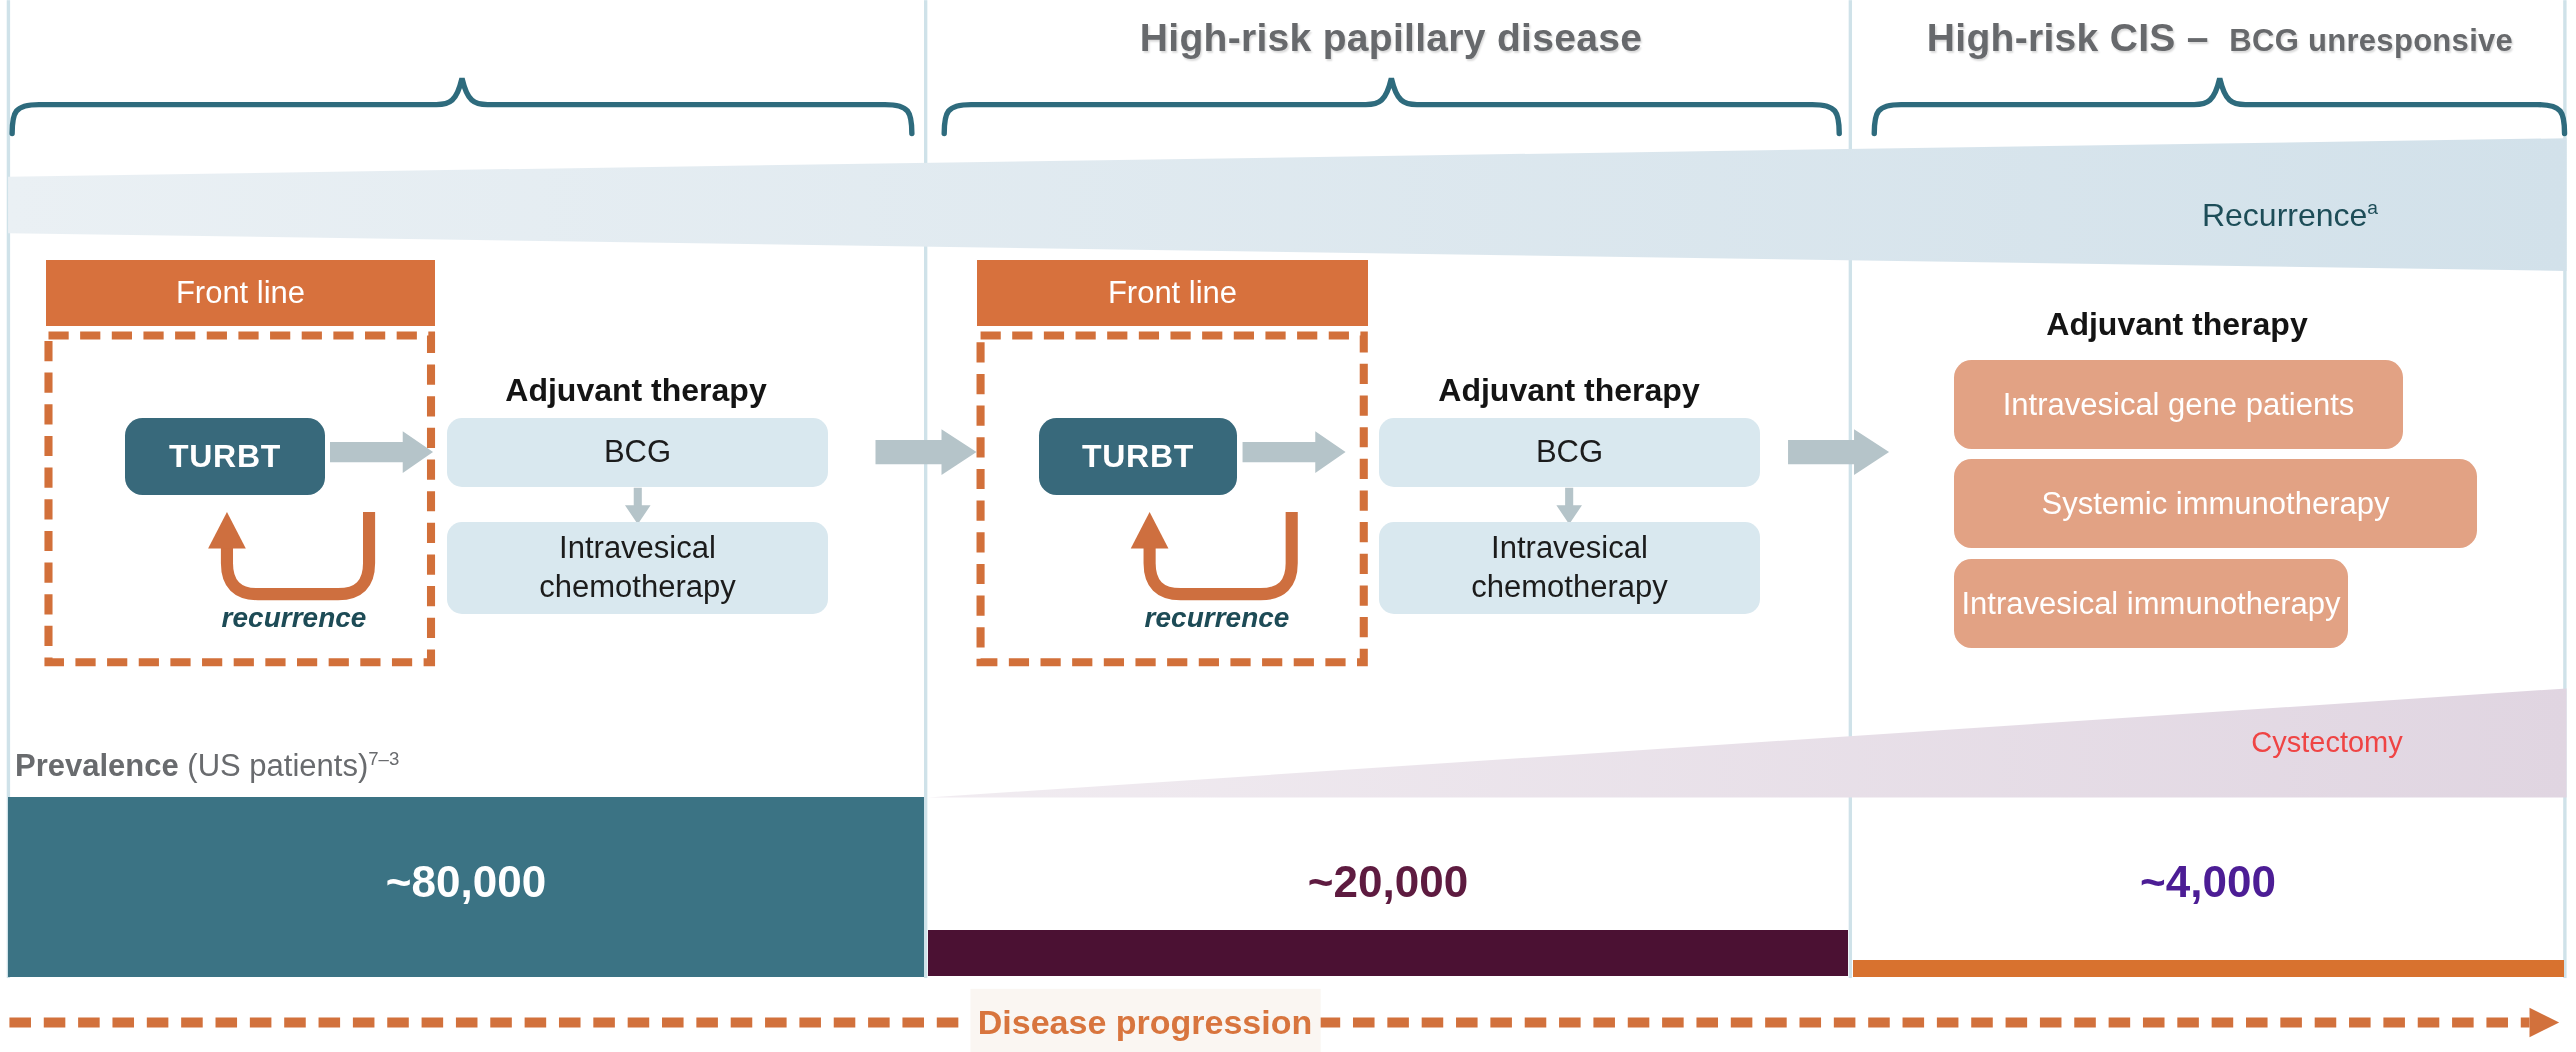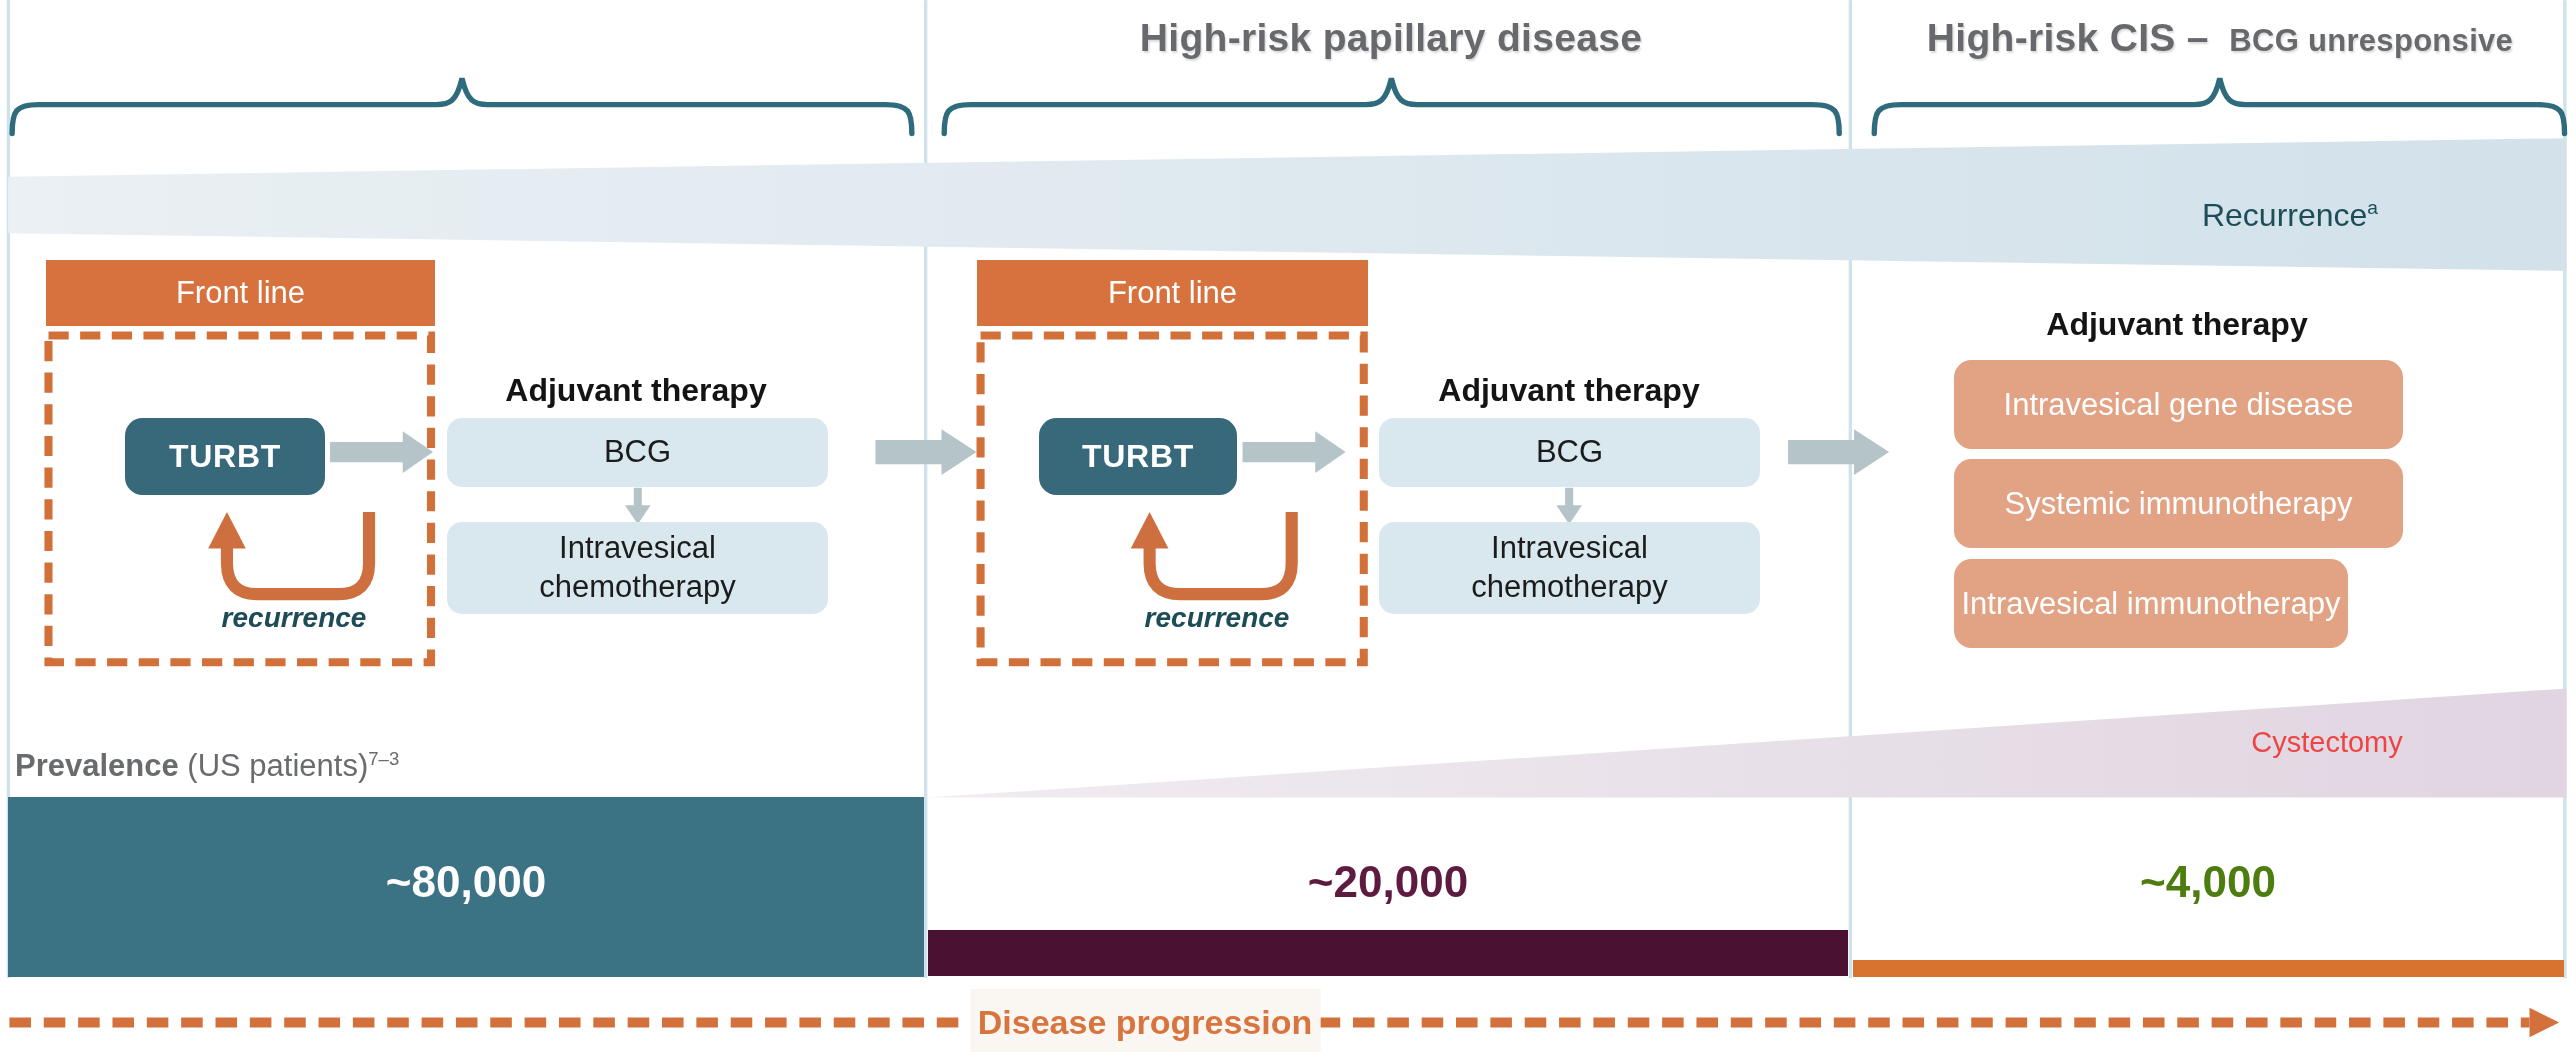--- a/index.html
+++ b/index.html
@@ -50,21 +50,21 @@
   .recur-italic{font-size:28px;font-weight:bold;font-style:italic;color:#1d4b56;white-space:nowrap;}
   .prev-label{font-size:31px;color:#696b6e;white-space:nowrap;}
   .prev-label b{font-weight:bold;}
   .bar{position:absolute;}
   .bar-teal{background:#3b7384;}
   .bar-maroon{background:#4b1133;}
   .bar-orange{background:#d8722f;}
   .big-num{font-size:44px;font-weight:bold;white-space:nowrap;}
   .num-white{color:#ffffff;}
   .num-maroon{color:#5e1b40;}
-  .num-orange{color:#4d7c0f;}
+  .num-orange{color:#4c1d95;}
   .progress-label{font-size:34px;font-weight:bold;color:#d8753e;white-space:nowrap;}
 </style>
 </head>
 <body>
 
 <div class="canvas">
 
   <svg class="layer" viewBox="0 0 3825 1563">
     <defs>
       <linearGradient id="gradRec" x1="0" y1="0" x2="1" y2="0">
@@ -150,23 +150,23 @@
   <div class="abs ctr adjuvant-title" style="left:1569px;top:372px;">Adjuvant therapy</div>
   <div class="abs therapy-blue" style="left:1379px;top:418px;width:381px;height:69px;">
     <span>BCG</span>
   </div>
   <div class="abs therapy-blue" style="left:1379px;top:522px;width:381px;height:92px;">
     <span class="wrapNarrow">Intravesical chemotherapy</span>
   </div>
 
   <div class="abs ctr adjuvant-title" style="left:2177px;top:306px;">Adjuvant therapy</div>
   <div class="abs therapy-salmon" style="left:1954px;top:360px;width:449px;">
-    <span>Intravesical gene disease</span>
+    <span>Intravesical gene patients</span>
   </div>
-  <div class="abs therapy-salmon" style="left:1954px;top:459px;width:449px;">
+  <div class="abs therapy-salmon" style="left:1954px;top:459px;width:523px;">
     <span>Systemic immunotherapy</span>
   </div>
   <div class="abs therapy-salmon" style="left:1954px;top:559px;width:394px;">
     <span>Intravesical immunotherapy</span>
   </div>
 
   <div class="abs ctr cyst-label" style="left:2327px;top:726px;">Cystectomy</div>
 
   <div class="abs prev-label" style="left:15px;top:748px;">
     <b>Prevalence</b><span> (US patients)</span><sup>7–3</sup>

